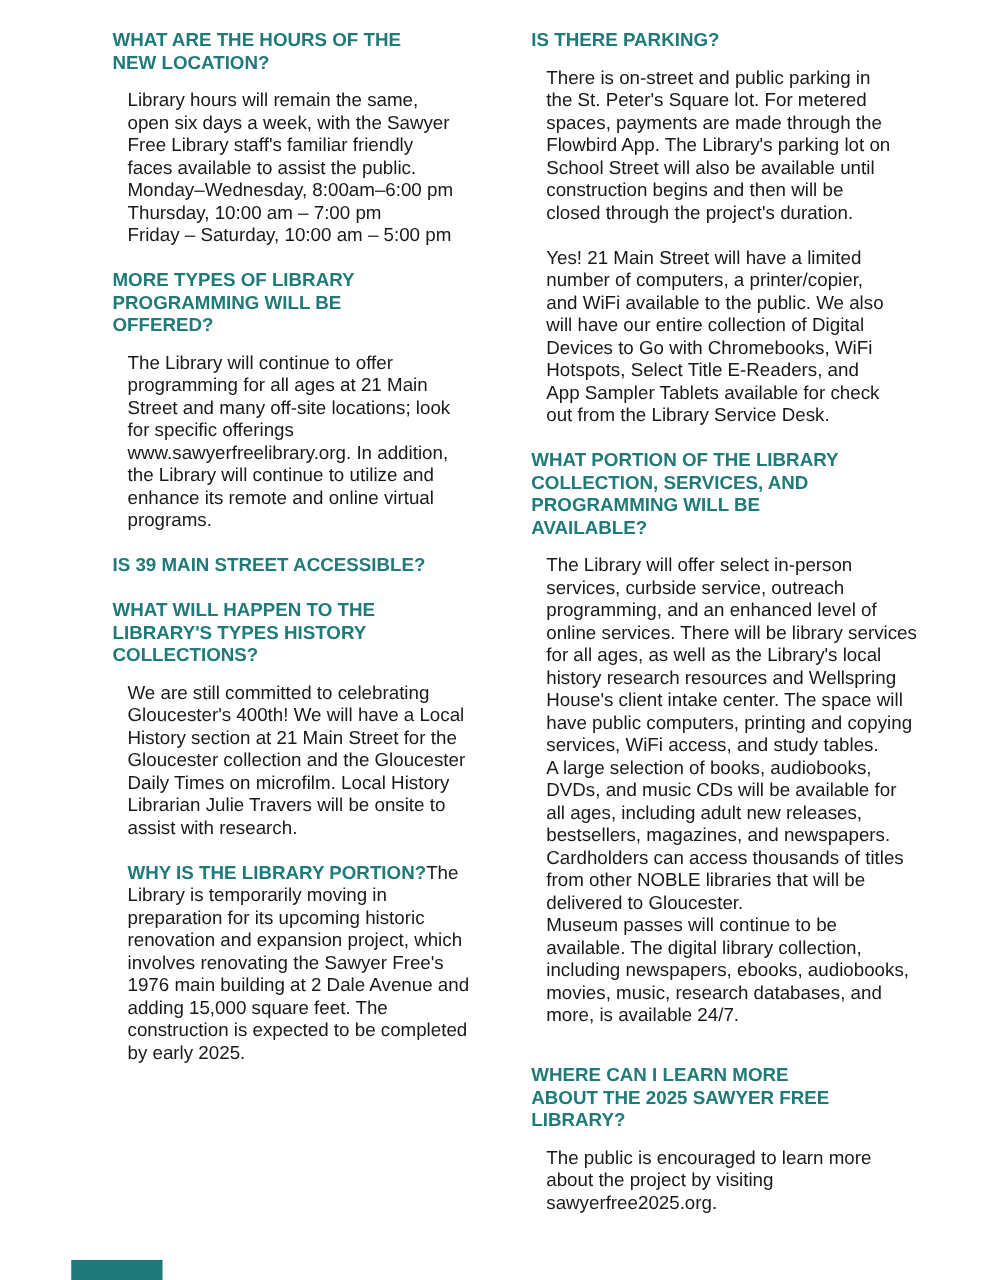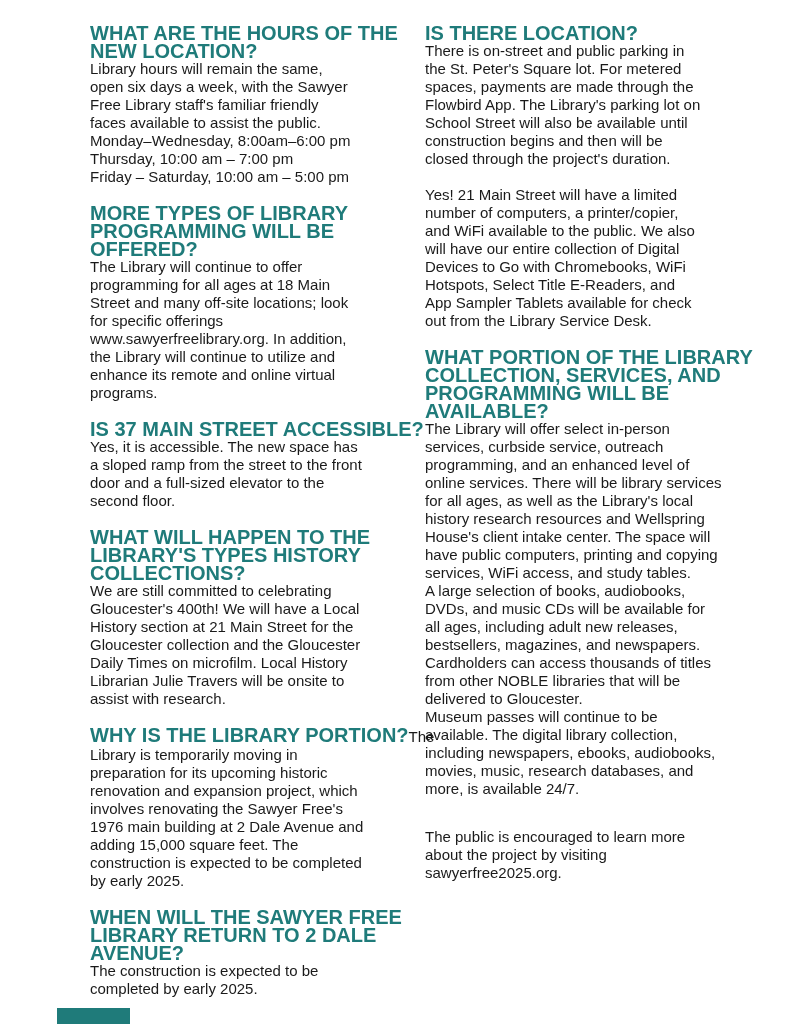--- a/index.html
+++ b/index.html
@@ -22,29 +22,29 @@
     padding:24px 0 0 90px;
     display:flex;
   }
   .col{white-space:pre;}
   .col-left{width:280px;margin-right:55px;}
   .col-right{width:310px;}
   .faq-section{margin:0 0 18px 0;}
   .faq-section.extra-gap{margin-top:30px;}
   .question{
     margin:0;
-    font-size:20px;
+    font-size:15px;
     line-height:18px;
     font-weight:bold;
     color:var(--accent);
     white-space:pre;
   }
   .question.inline{display:inline;}
   .answer{
-    margin:0;
+    margin:12px;
     font-size:15px;
     line-height:18px;
     color:var(--text);
     white-space:pre;
   }
   .footer-bar{
     position:absolute;
     left:57px;top:1008px;
     width:73px;height:16px;
     background:var(--accent);
@@ -57,50 +57,44 @@
   <div class="col col-left"><section class="faq-section"><h3 class="question">WHAT ARE THE HOURS OF THE
 NEW LOCATION?</h3><p class="answer">Library hours will remain the same,
 open six days a week, with the Sawyer
 Free Library staff's familiar friendly
 faces available to assist the public.
 Monday–Wednesday, 8:00am–6:00 pm
 Thursday, 10:00 am – 7:00 pm
 Friday – Saturday, 10:00 am – 5:00 pm</p></section><section class="faq-section"><h3 class="question">MORE TYPES OF LIBRARY
 PROGRAMMING WILL BE
 OFFERED?</h3><p class="answer">The Library will continue to offer
-programming for all ages at 18 Main
+programming for all ages at 21 Main
 Street and many off-site locations; look
 for specific offerings
 www.sawyerfreelibrary.org. In addition,
 the Library will continue to utilize and
 enhance its remote and online virtual
-programs.</p></section><section class="faq-section"><h3 class="question">IS 37 MAIN STREET ACCESSIBLE?</h3><p class="answer">Yes, it is accessible. The new space has
-a sloped ramp from the street to the front
-door and a full-sized elevator to the
-second floor.</p></section><section class="faq-section"><h3 class="question">WHAT WILL HAPPEN TO THE
+programs.</p></section><section class="faq-section"><h3 class="question">IS 39 MAIN STREET ACCESSIBLE?</h3></section><section class="faq-section"><h3 class="question">WHAT WILL HAPPEN TO THE
 LIBRARY'S TYPES HISTORY
 COLLECTIONS?</h3><p class="answer">We are still committed to celebrating
 Gloucester's 400th! We will have a Local
 History section at 21 Main Street for the
 Gloucester collection and the Gloucester
 Daily Times on microfilm. Local History
 Librarian Julie Travers will be onsite to
 assist with research.</p></section><section class="faq-section"><p class="answer"><strong class="question inline">WHY IS THE LIBRARY PORTION?</strong>The
 Library is temporarily moving in
 preparation for its upcoming historic
 renovation and expansion project, which
 involves renovating the Sawyer Free's
 1976 main building at 2 Dale Avenue and
 adding 15,000 square feet. The
 construction is expected to be completed
-by early 2025.</p></section><section class="faq-section"><h3 class="question">WHEN WILL THE SAWYER FREE
-LIBRARY RETURN TO 2 DALE
-AVENUE?</h3><p class="answer">The construction is expected to be
-completed by early 2025.</p></section></div>
-  <div class="col col-right"><section class="faq-section"><h3 class="question">IS THERE LOCATION?</h3><p class="answer">There is on-street and public parking in
+by early 2025.</p></section></div>
+  <div class="col col-right"><section class="faq-section"><h3 class="question">IS THERE PARKING?</h3><p class="answer">There is on-street and public parking in
 the St. Peter's Square lot. For metered
 spaces, payments are made through the
 Flowbird App. The Library's parking lot on
 School Street will also be available until
 construction begins and then will be
 closed through the project's duration.</p></section><section class="faq-section"><p class="answer">Yes! 21 Main Street will have a limited
 number of computers, a printer/copier,
 and WiFi available to the public. We also
 will have our entire collection of Digital
 Devices to Go with Chromebooks, WiFi
@@ -122,18 +116,20 @@
 DVDs, and music CDs will be available for
 all ages, including adult new releases,
 bestsellers, magazines, and newspapers.
 Cardholders can access thousands of titles
 from other NOBLE libraries that will be
 delivered to Gloucester.
 Museum passes will continue to be
 available. The digital library collection,
 including newspapers, ebooks, audiobooks,
 movies, music, research databases, and
-more, is available 24/7.</p></section><section class="faq-section extra-gap"><p class="answer">The public is encouraged to learn more
+more, is available 24/7.</p></section><section class="faq-section extra-gap"><h3 class="question">WHERE CAN I LEARN MORE
+ABOUT THE 2025 SAWYER FREE
+LIBRARY?</h3><p class="answer">The public is encouraged to learn more
 about the project by visiting
 sawyerfree2025.org.</p></section></div>
 </main>
 
 <div class="footer-bar"></div>
 
 </body></html>

